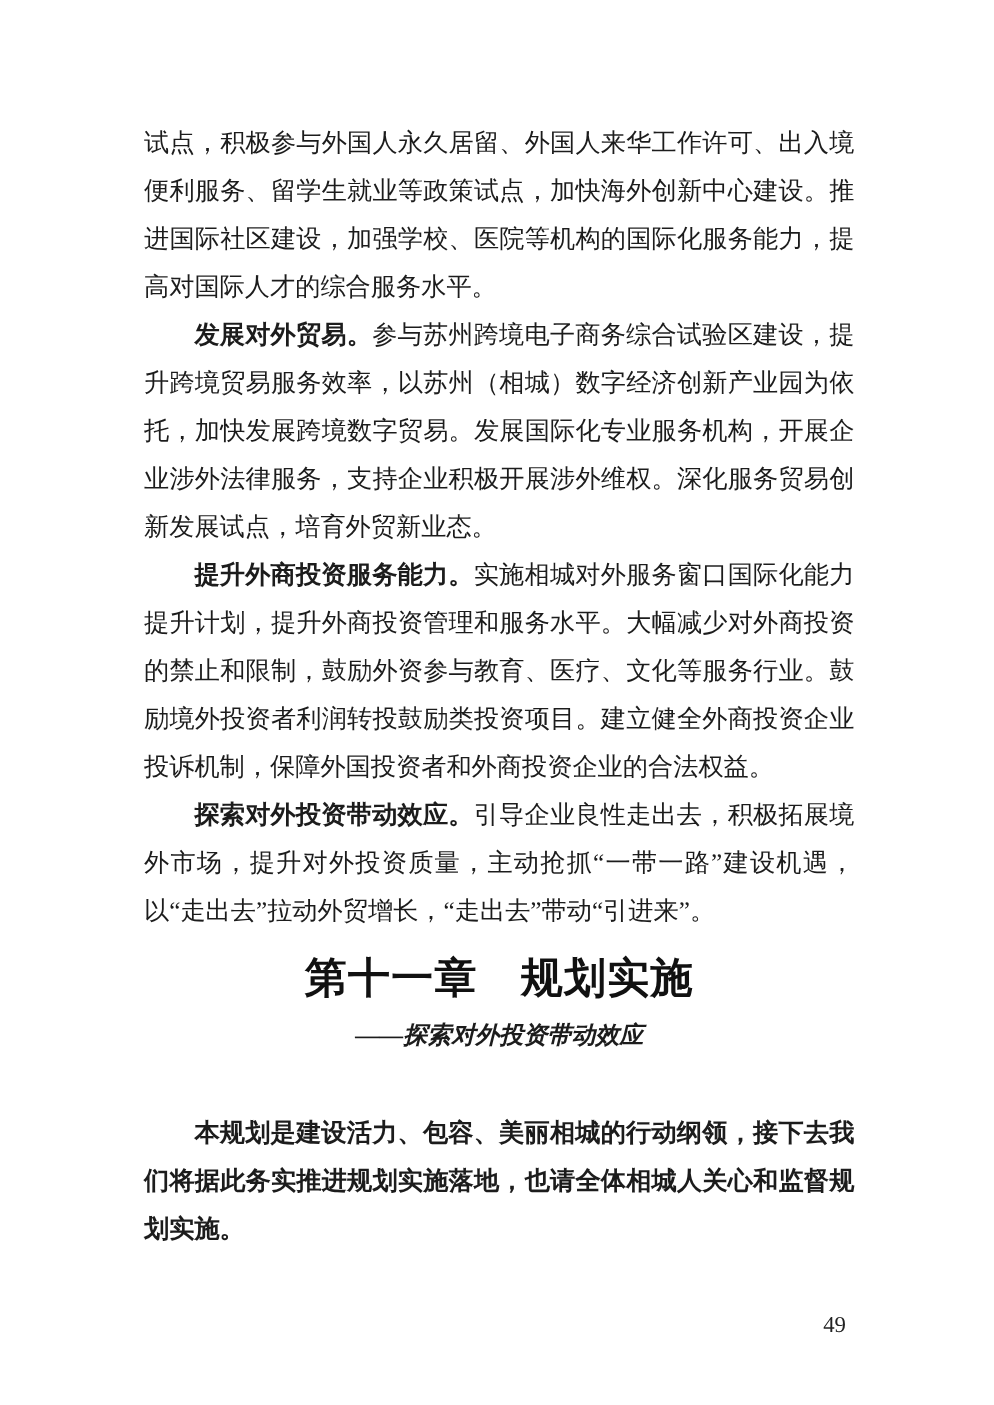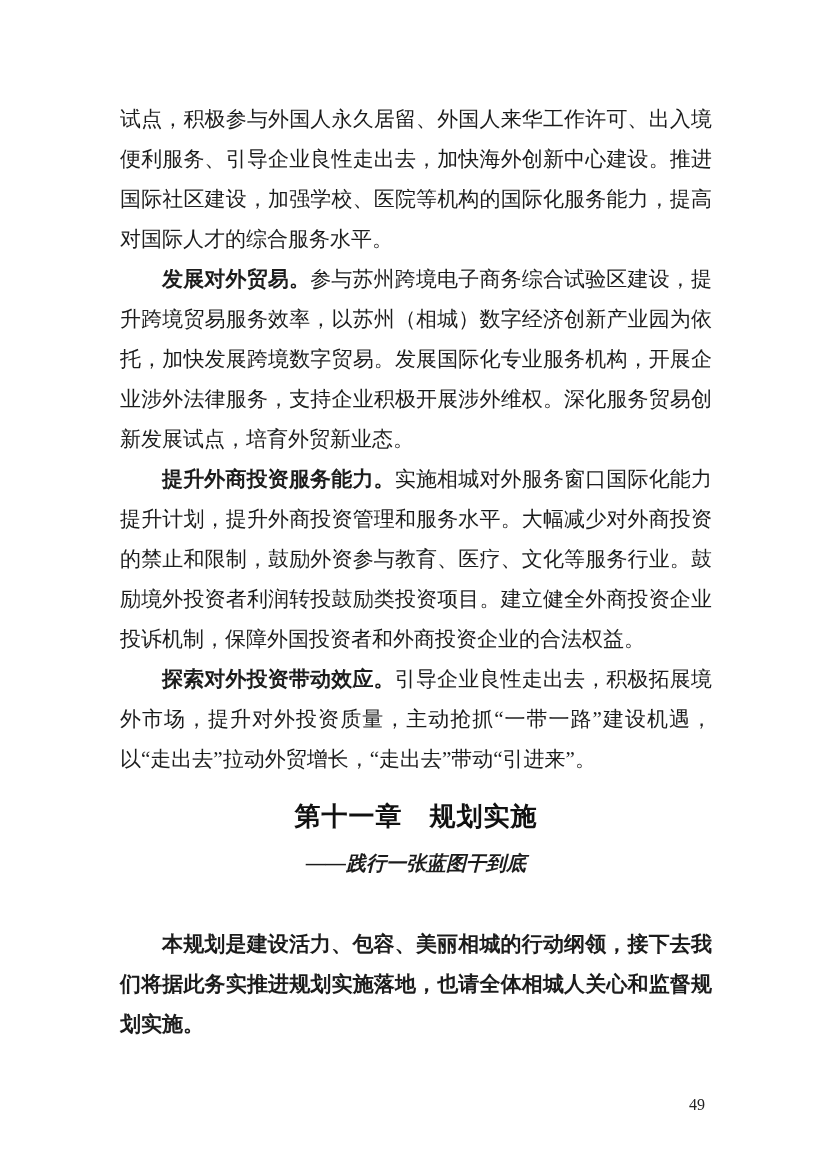--- a/index.html
+++ b/index.html
@@ -33,21 +33,21 @@
   }
   .para.no-indent {
     text-indent: 0;
   }
   .lead {
     font-weight: bold;
   }
   .chapter-title {
     font-family: "Liberation Sans", sans-serif;
     font-weight: bold;
-    font-size: 26px;
+    font-size: 35px;
     line-height: 44px;
     letter-spacing: 1px;
     color: #111111;
     text-align: center;
     text-indent: 0;
     margin: 15px 0 0 0;
   }
   .chapter-subtitle {
     font-family: "Liberation Serif", serif;
     font-style: italic;
@@ -61,41 +61,41 @@
   }
   .closing {
     margin-top: 42px;
     font-weight: bold;
   }
   .page-number {
     position: absolute;
     right: 123px;
     top: 1095px;
     font-family: "Liberation Serif", serif;
-    font-size: 16px;
+    font-size: 19px;
     line-height: 20px;
     color: #222222;
   }
 </style>
 </head>
 <body>
 
 <div class="page">
   <div class="page-body">
 
-    <p class="para no-indent"><span class="lead"></span><span>试点，积极参与外国人永久居留、外国人来华工作许可、出入境便利服务、引导企业良性走出去，加快海外创新中心建设。推进国际社区建设，加强学校、医院等机构的国际化服务能力，提高对国际人才的综合服务水平。</span></p>
+    <p class="para no-indent"><span class="lead"></span><span>试点，积极参与外国人永久居留、外国人来华工作许可、出入境便利服务、留学生就业等政策试点，加快海外创新中心建设。推进国际社区建设，加强学校、医院等机构的国际化服务能力，提高对国际人才的综合服务水平。</span></p>
 
     <p class="para"><span class="lead">发展对外贸易。</span><span>参与苏州跨境电子商务综合试验区建设，提升跨境贸易服务效率，以苏州（相城）数字经济创新产业园为依托，加快发展跨境数字贸易。发展国际化专业服务机构，开展企业涉外法律服务，支持企业积极开展涉外维权。深化服务贸易创新发展试点，培育外贸新业态。</span></p>
 
     <p class="para"><span class="lead">提升外商投资服务能力。</span><span>实施相城对外服务窗口国际化能力提升计划，提升外商投资管理和服务水平。大幅减少对外商投资的禁止和限制，鼓励外资参与教育、医疗、文化等服务行业。鼓励境外投资者利润转投鼓励类投资项目。建立健全外商投资企业投诉机制，保障外国投资者和外商投资企业的合法权益。</span></p>
 
     <p class="para"><span class="lead">探索对外投资带动效应。</span><span>引导企业良性走出去，积极拓展境外市场，提升对外投资质量，主动抢抓“一带一路”建设机遇，以“走出去”拉动外贸增长，“走出去”带动“引进来”。</span></p>
 
     <h1 class="chapter-title">第十一章　规划实施</h1>
 
-    <div class="chapter-subtitle">——践行一张蓝图干到底</div>
+    <div class="chapter-subtitle">——探索对外投资带动效应</div>
 
     <p class="para closing">本规划是建设活力、包容、美丽相城的行动纲领，接下去我们将据此务实推进规划实施落地，也请全体相城人关心和监督规划实施。</p>
 
   </div>
 
   <div class="page-number">49</div>
 </div>
 
 </body></html>

